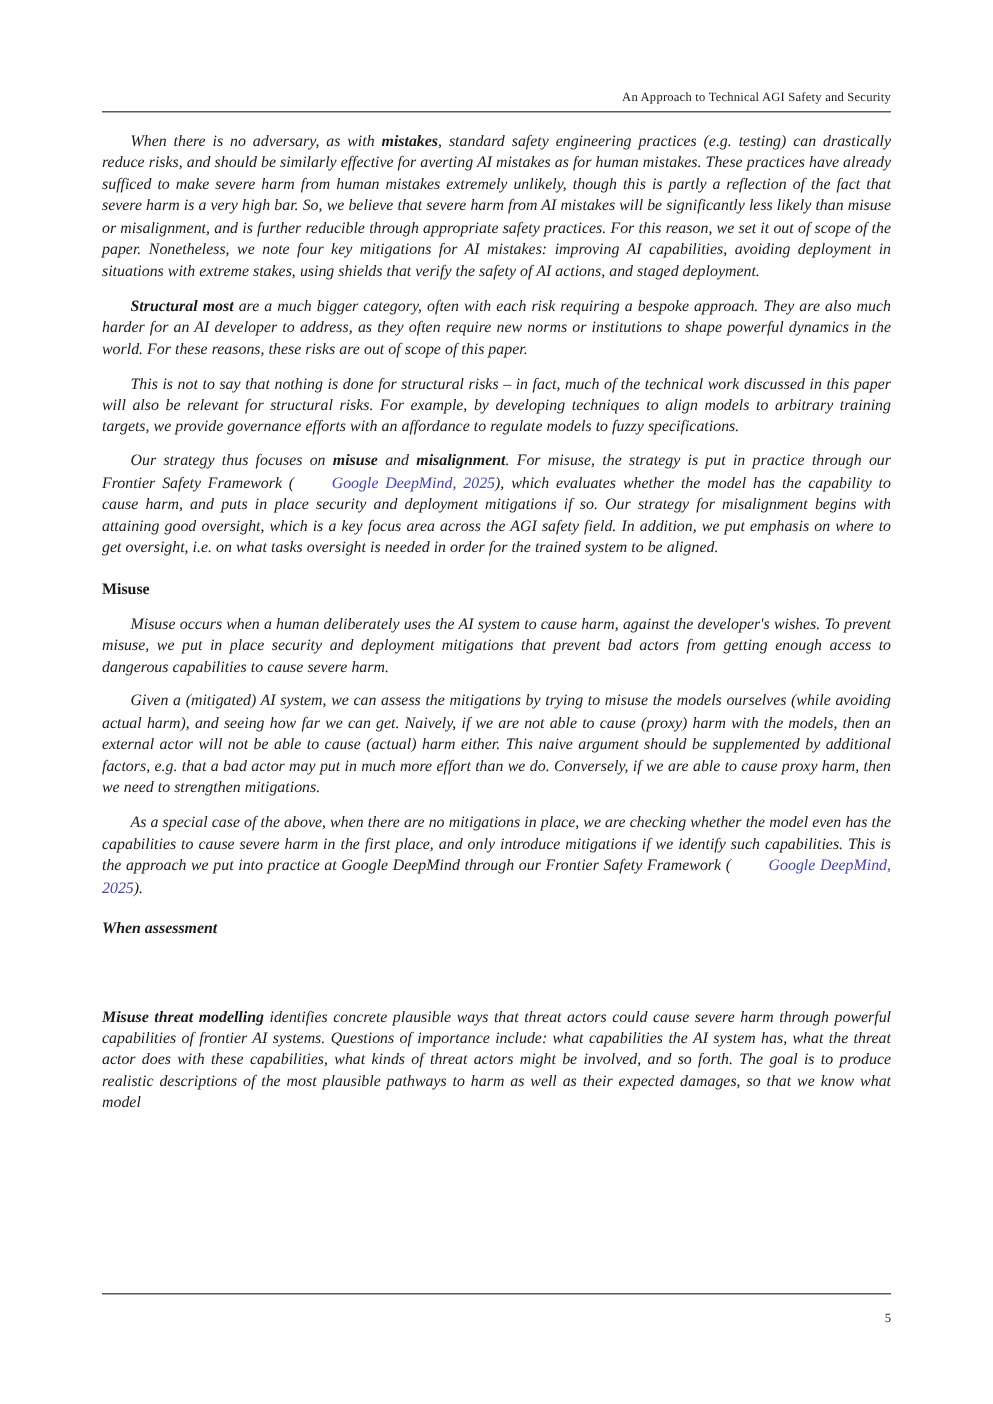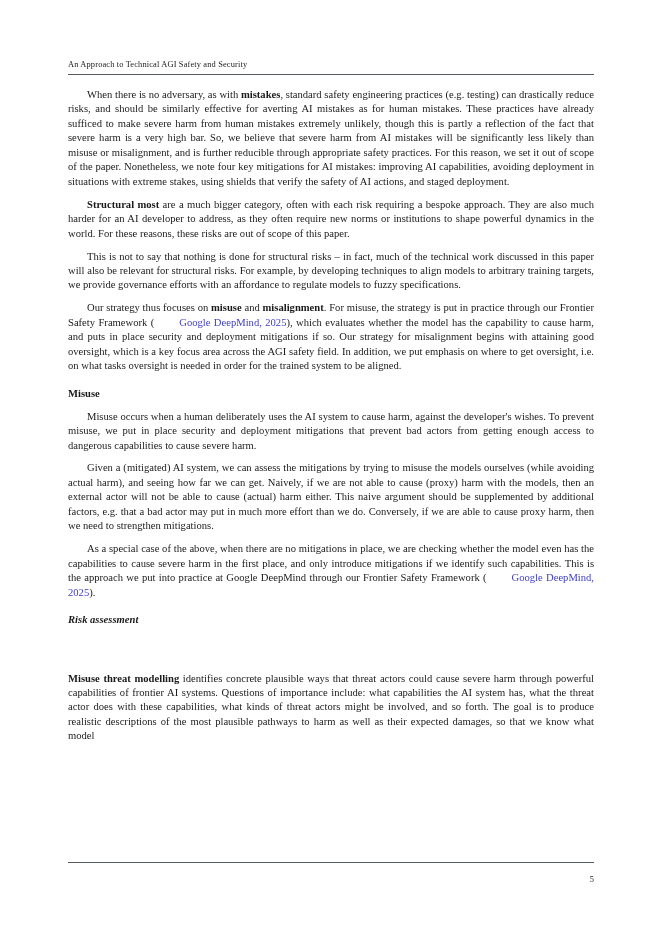--- a/index.html
+++ b/index.html
@@ -21,21 +21,21 @@
     width: 662px;
     height: 936px;
   }
 
   
   .header {
     position: absolute;
     left: 68px;
     top: 59px;
     width: 526px;
-    text-align: left;
+    text-align: right;
   }
   .header-title {
     font-size: 8.4px;
     letter-spacing: 0.15px;
     color: #1a1a1a;
     line-height: 11px;
     display: block;
   }
   .rule {
     border: 0;
@@ -58,20 +58,21 @@
   }
   p.para {
     font-size: 10.6px;
     line-height: 14.45px;
     text-align: justify;
     text-justify: inter-word;
     margin: 0 0 8.5px 0;
     text-indent: 19px;
     hyphens: none;
     word-spacing: 0.05px;
+    font-style: italic;
   }
   p.para.noindent {
     text-indent: 0;
     margin-top: 44px;
   }
   .b { font-weight: bold; }
   .cite { color: #4040c8; padding-left: 25px; }
 
   h3.section-head {
     font-size: 10.6px;
@@ -130,21 +131,21 @@
     <p class="para"><span>Our strategy thus focuses on </span><span class="b">misuse</span><span> and </span><span class="b">misalignment</span><span>. For misuse, the strategy is put in practice through our Frontier Safety Framework (</span><a class="cite" href="#" style="text-decoration:none;">Google DeepMind, 2025</a><span>), which evaluates whether the model has the capability to cause harm, and puts in place security and deployment mitigations if so. Our strategy for misalignment begins with attaining good oversight, which is a key focus area across the AGI safety field. In addition, we put emphasis on where to get oversight, i.e. on what tasks oversight is needed in order for the trained system to be aligned.</span></p>
 
     <h3 class="section-head">Misuse</h3>
 
     <p class="para">Misuse occurs when a human deliberately uses the AI system to cause harm, against the developer's wishes. To prevent misuse, we put in place security and deployment mitigations that prevent bad actors from getting enough access to dangerous capabilities to cause severe harm.</p>
 
     <p class="para">Given a (mitigated) AI system, we can assess the mitigations by trying to misuse the models ourselves (while avoiding actual harm), and seeing how far we can get. Naively, if we are not able to cause (proxy) harm with the models, then an external actor will not be able to cause (actual) harm either. This naive argument should be supplemented by additional factors, e.g. that a bad actor may put in much more effort than we do. Conversely, if we are able to cause proxy harm, then we need to strengthen mitigations.</p>
 
     <p class="para"><span>As a special case of the above, when there are no mitigations in place, we are checking whether the model even has the capabilities to cause severe harm in the first place, and only introduce mitigations if we identify such capabilities. This is the approach we put into practice at Google DeepMind through our Frontier Safety Framework (</span><a class="cite" href="#" style="text-decoration:none;">Google DeepMind, 2025</a><span>).</span></p>
 
-    <h4 class="sub-head">Risk assessment</h4>
+    <h4 class="sub-head">When assessment</h4>
 
     <p class="para noindent"><span class="b">Misuse threat modelling</span><span> identifies concrete plausible ways that threat actors could cause severe harm through powerful capabilities of frontier AI systems. Questions of importance include: what capabilities the AI system has, what the threat actor does with these capabilities, what kinds of threat actors might be involved, and so forth. The goal is to produce realistic descriptions of the most plausible pathways to harm as well as their expected damages, so that we know what model</span></p>
 
   </div>
 
   <hr class="rule footer-rule">
   <div class="footer">
     <span class="page-num">5</span>
   </div>
 

